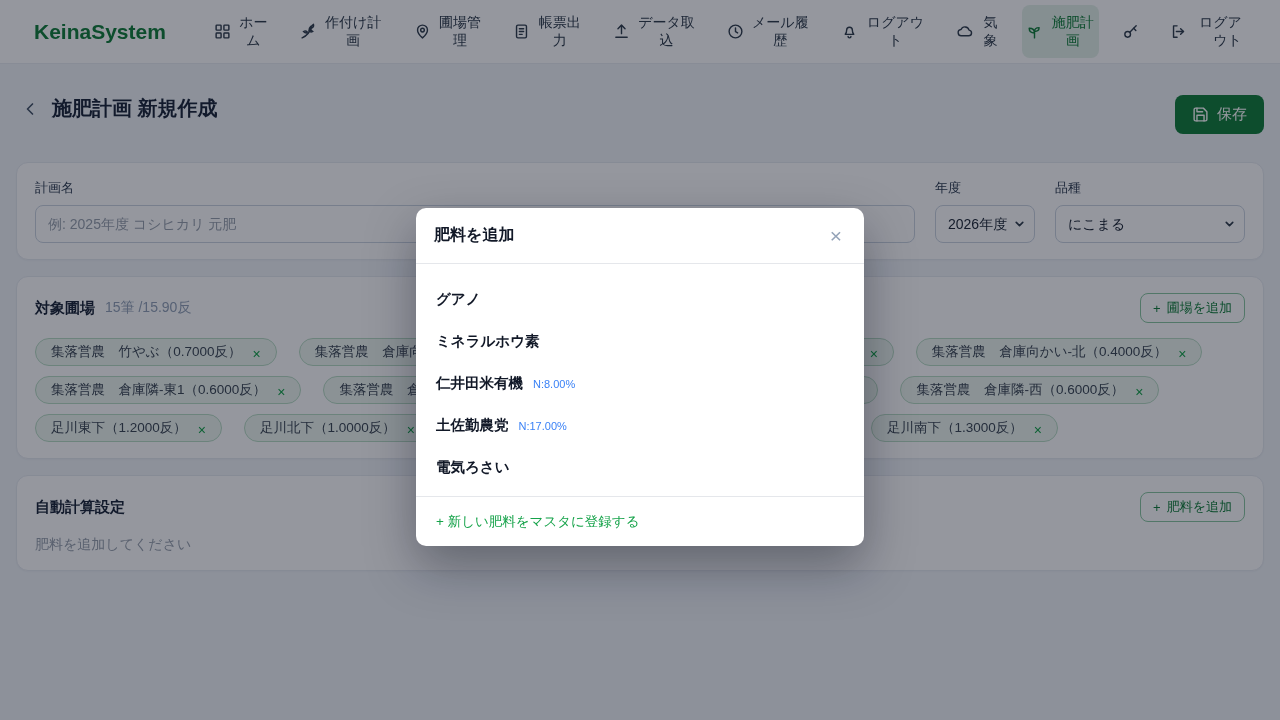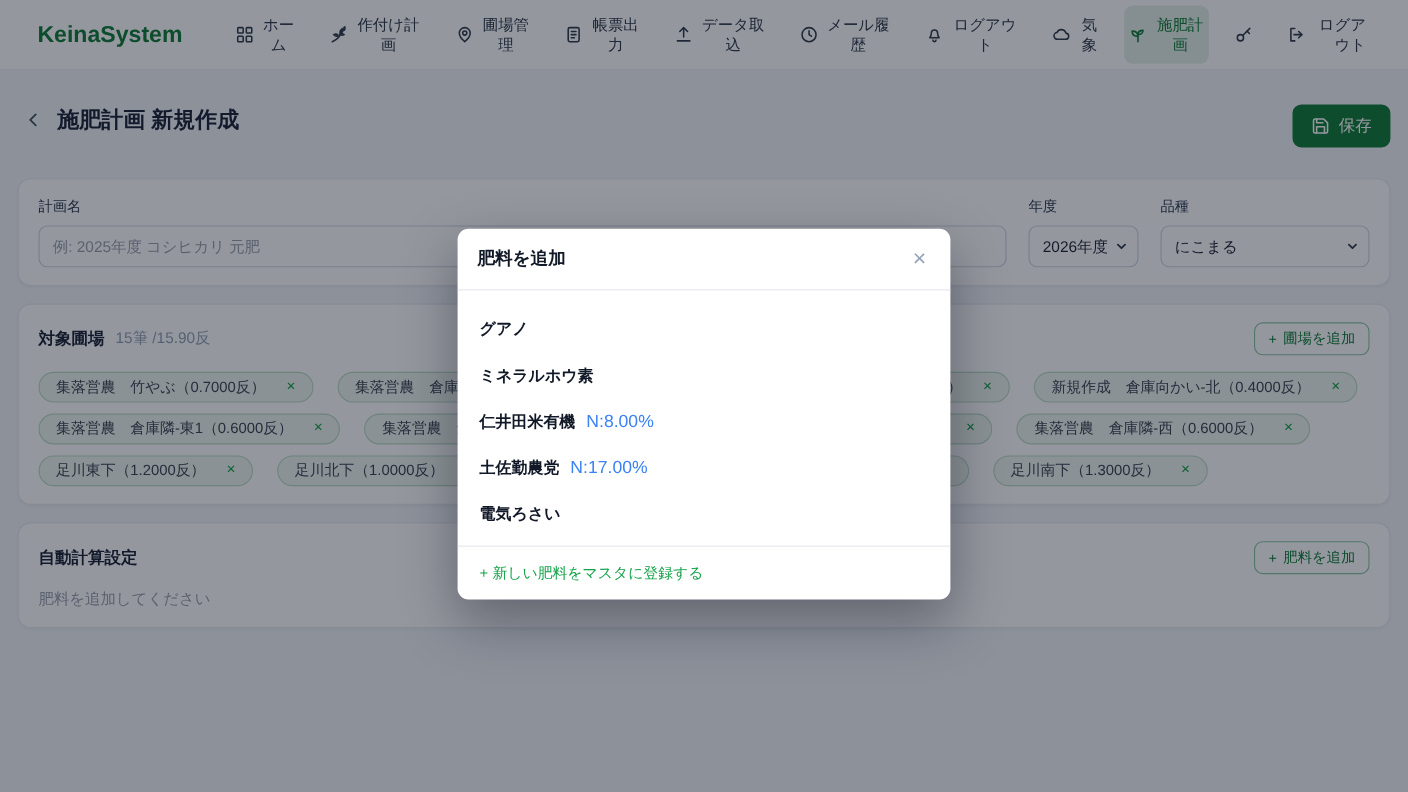--- a/index.html
+++ b/index.html
@@ -58,39 +58,39 @@
   .sel-chevron svg { width:13px; height:13px; }
 
   .sec-head { display:flex; align-items:center; }
   .sec-title { font-size:15px; font-weight:700; color:#1e293b; }
   .sec-summary { font-size:14px; color:#94a3b8; margin-left:10px; }
   .outline-add-btn { margin-left:auto; display:flex; align-items:center; gap:6px; background:transparent;
                      border:1px solid #8cc9a2; color:#15803d; border-radius:8px; padding:5px 12px;
                      font-size:13px; cursor:pointer; font-family:inherit; }
 
   .chips { margin-top:15px; display:flex; flex-wrap:wrap; gap:10px 22px; }
-  .chip { display:inline-flex; align-items:flex-start; gap:19px; background:#eef7f0;
+  .chip { display:inline-flex; align-items:flex-end; gap:11px; background:#eef7f0;
           border:1px solid #b9dcc5; border-radius:999px; padding:4px 15px;
           font-size:13.5px; color:#3f4a57; white-space:nowrap; }
   .chip .chip-x { color:#16a34a; font-size:14px; cursor:pointer; line-height:1; }
 
   .empty-text { margin-top:14px; font-size:14px; color:#9aa3af; }
 
   
   .overlay { position:fixed; inset:0; background:rgba(2,6,23,.42); z-index:50; }
   .modal { position:fixed; left:416px; top:208px; width:448px; background:#fff; border-radius:10px;
            box-shadow:0 20px 50px rgba(2,6,23,.35); z-index:60; overflow:hidden; }
   .modal-head { display:flex; align-items:center; justify-content:space-between; padding:17px 18px; }
   .modal-title { font-size:16px; font-weight:700; color:#111827; }
   .modal-close { color:#94a3b8; font-size:21px; line-height:1; cursor:pointer; padding:0 4px; }
   .modal-divider { height:1px; background:#e5e7eb; }
   .modal-list { padding:11px 0; }
   .fert-item { display:flex; align-items:baseline; gap:10px; padding:8px 20px; cursor:pointer; }
   .fert-name { font-size:14.5px; font-weight:600; color:#111827;margin-top:7px; }
-  .fert-n { font-size:16px; color:#3b82f6; }
+  .fert-n { font-size:11px; color:#3b82f6; }
   .modal-foot { border-top:1px solid #e5e7eb; padding:15px 20px; }
   .modal-foot-link { color:#16a34a; font-size:13.5px; cursor:pointer; }
 </style>
 </head>
 <body>
 
 <header class="topnav">
   <div class="brand">KeinaSystem</div>
   <nav class="nav-items">
     <div class="nav-item">
@@ -246,21 +246,21 @@
         </span>
       <span class="chip">
           <span>集落営農　倉庫向かい-東（0.4000反）</span>
           <span class="chip-x">×</span>
         </span>
       <span class="chip">
           <span>集落営農　倉庫向かい-西（0.4000反）</span>
           <span class="chip-x">×</span>
         </span>
       <span class="chip">
-          <span>新規作成　倉庫向かい-北（0.4000反）</span>
+          <span>集落営農　倉庫向かい-北（0.4000反）</span>
           <span class="chip-x">×</span>
         </span>
       <span class="chip">
           <span>集落営農　倉庫隣-東1（0.6000反）</span>
           <span class="chip-x">×</span>
         </span>
       <span class="chip">
           <span>集落営農　倉庫隣-東2（0.6000反）</span>
           <span class="chip-x">×</span>
         </span>

